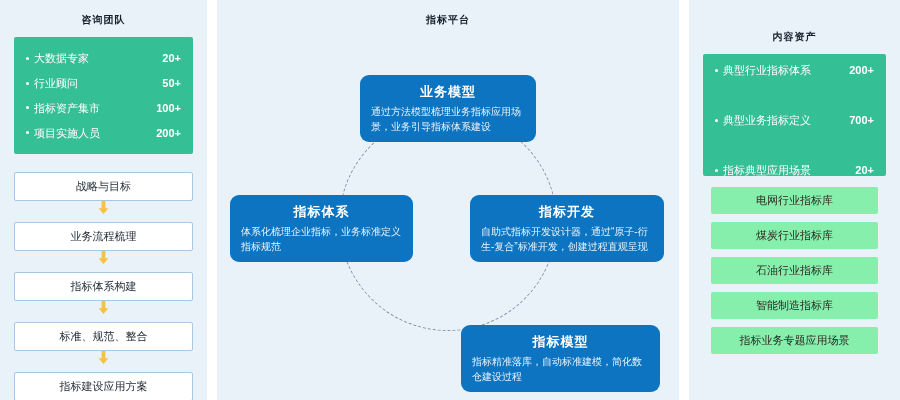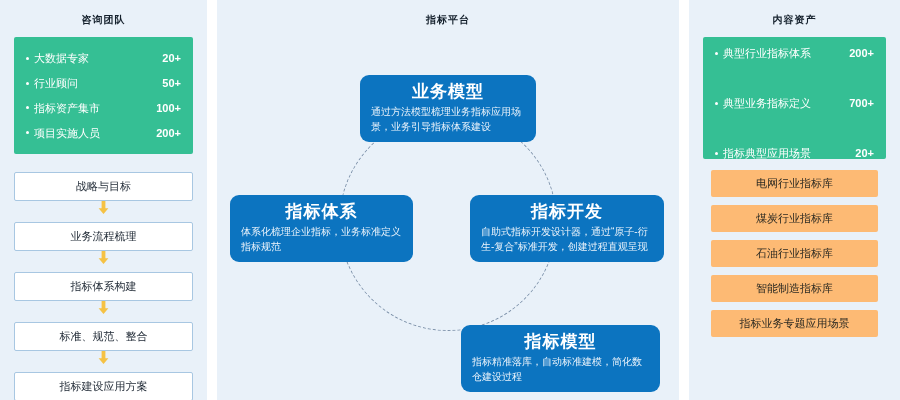--- a/index.html
+++ b/index.html
@@ -23,21 +23,21 @@
   }
 
   
   .panel {
     background: #e9f1f9;
     position: relative;
     box-sizing: border-box;
   }
   .panel-left   { width: 207px; padding: 0 14px; }
   .panel-center { width: 462px; }
-  .panel-right  { width: 211px; padding: 0 14px; }
+  .panel-right  { width: 211px; padding: 17px 14px; }
 
   .panel-title {
     text-align: center;
     font-weight: bold;
     font-size: 10px;
     color: #14202c;
     letter-spacing: 1px;
     padding-top: 13px;
     padding-bottom: 10px;
   }
@@ -119,21 +119,21 @@
     position: absolute;
     background: #0c74c0;
     border-radius: 9px;
     color: #ffffff;
     box-sizing: border-box;
     padding: 7px 11px 8px 11px;
   }
   .node-title {
     text-align: center;
     font-weight: bold;
-    font-size: 17px;
+    font-size: 13px;
     letter-spacing: 1px;
     line-height: 19px;
     margin-bottom: 3px;
   }
   .node-desc {
     font-size: 10px;
     line-height: 15px;
     color: #eaf3fb;
   }
 
@@ -145,21 +145,21 @@
 
   
   .tag-list {
     margin-top: 11px;
     display: flex;
     flex-direction: column;
     gap: 8px;
     padding: 0 8px;
   }
   .tag {
-    background: #fdba74;
+    background: #86efac;
     border-radius: 2px;
     height: 27px;
     display: flex;
     align-items: center;
     justify-content: center;
     font-size: 11px;
     color: #2c2a22;
   }
 </style>
 </head>

